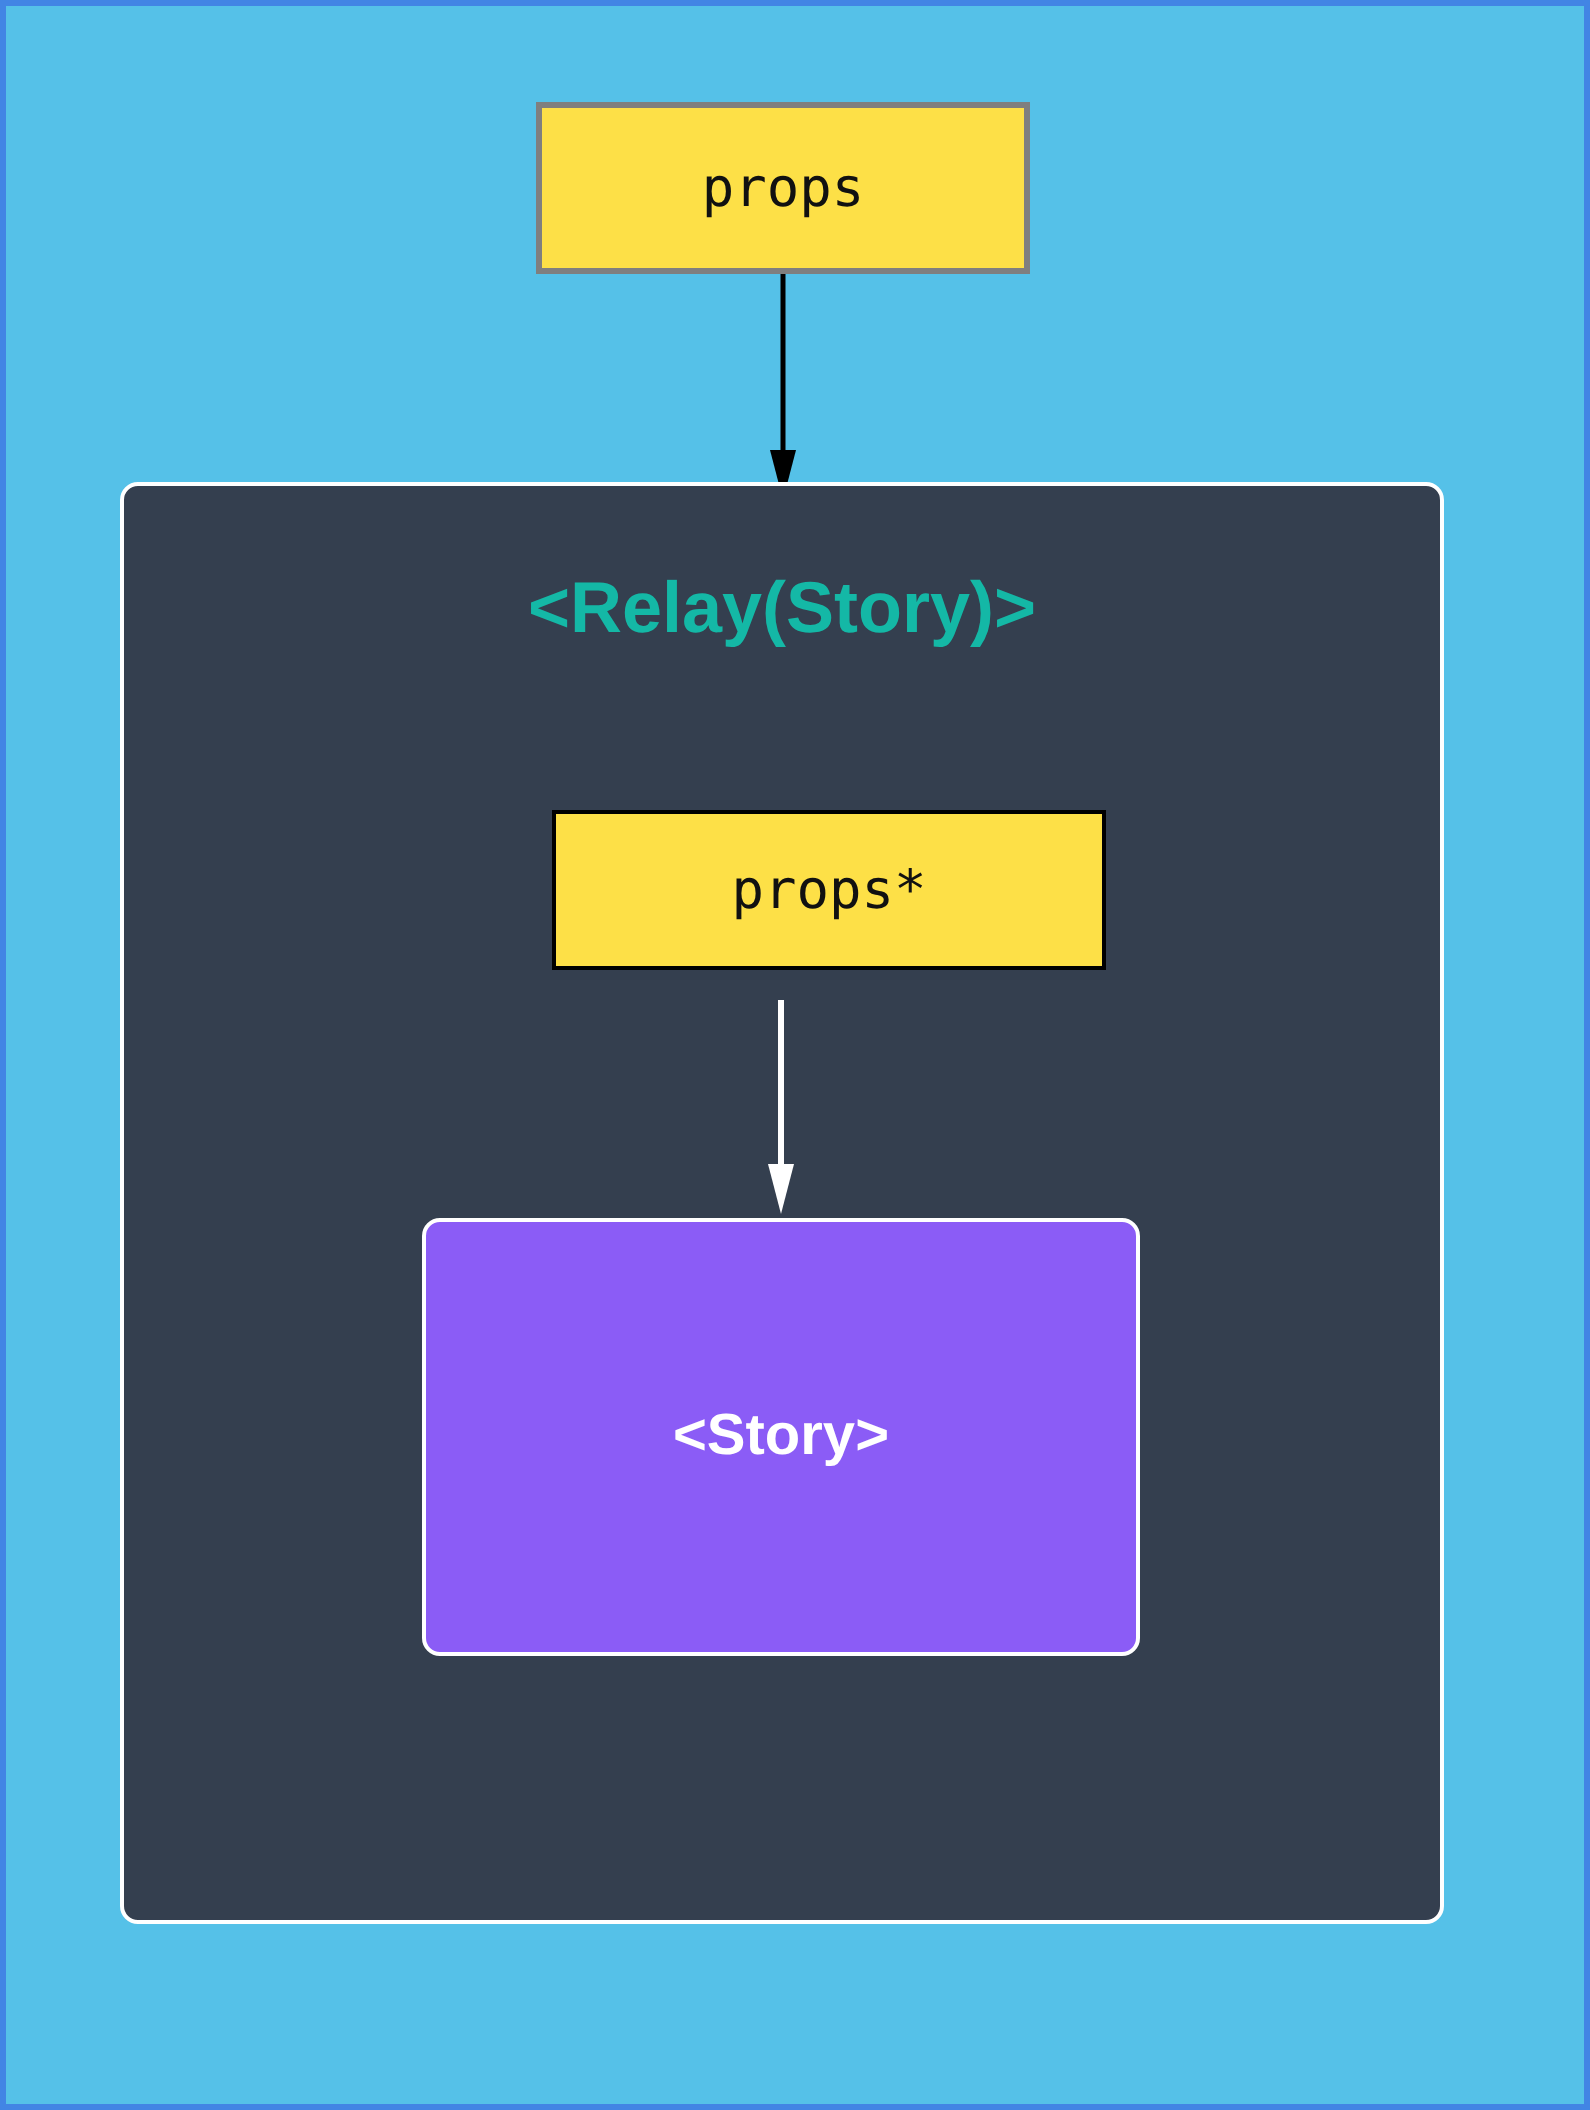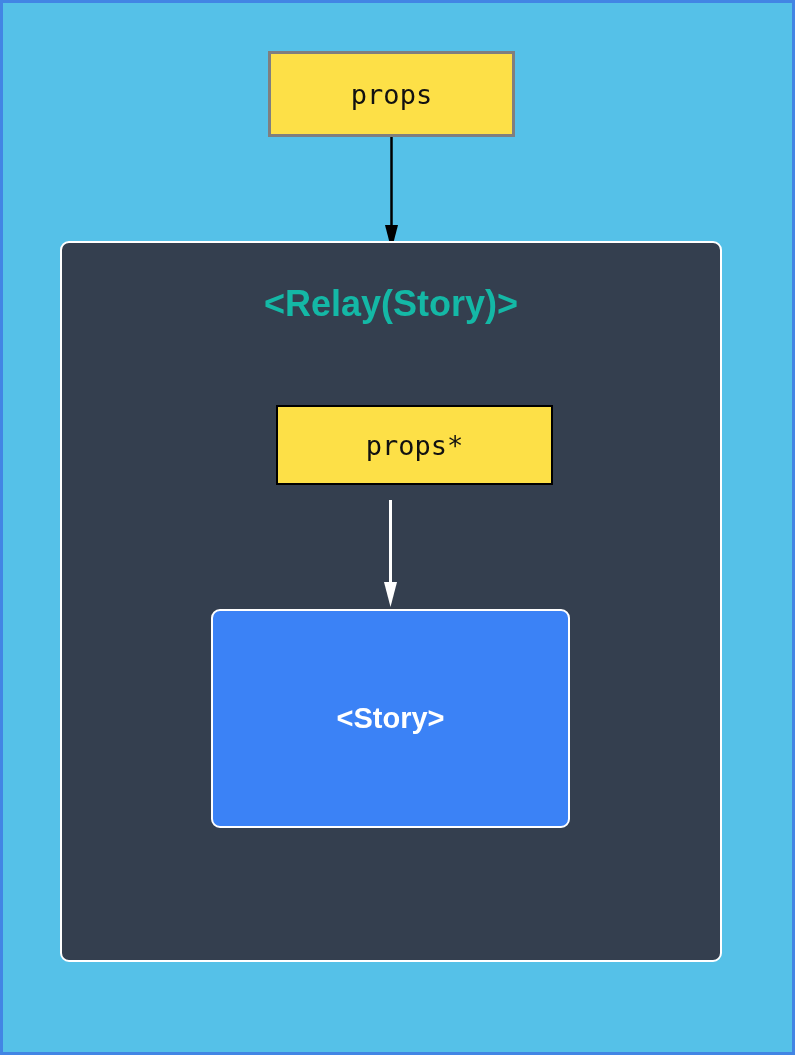--- a/index.html
+++ b/index.html
@@ -76,21 +76,21 @@
   .arrow-2 {
     left: 318px;
     top: 257px;
   }
   .story-box {
     position: absolute;
     left: 149px;
     top: 366px;
     width: 359px;
     height: 219px;
-    background: #3b82f6;
+    background: #8b5cf6;
     border: 2.5px solid #FFFFFF;
     border-radius: 9px;
     box-sizing: border-box;
     display: flex;
     align-items: center;
     justify-content: center;
     text-align: right;
   }
   .story-label {
     color: #FFFFFF;

